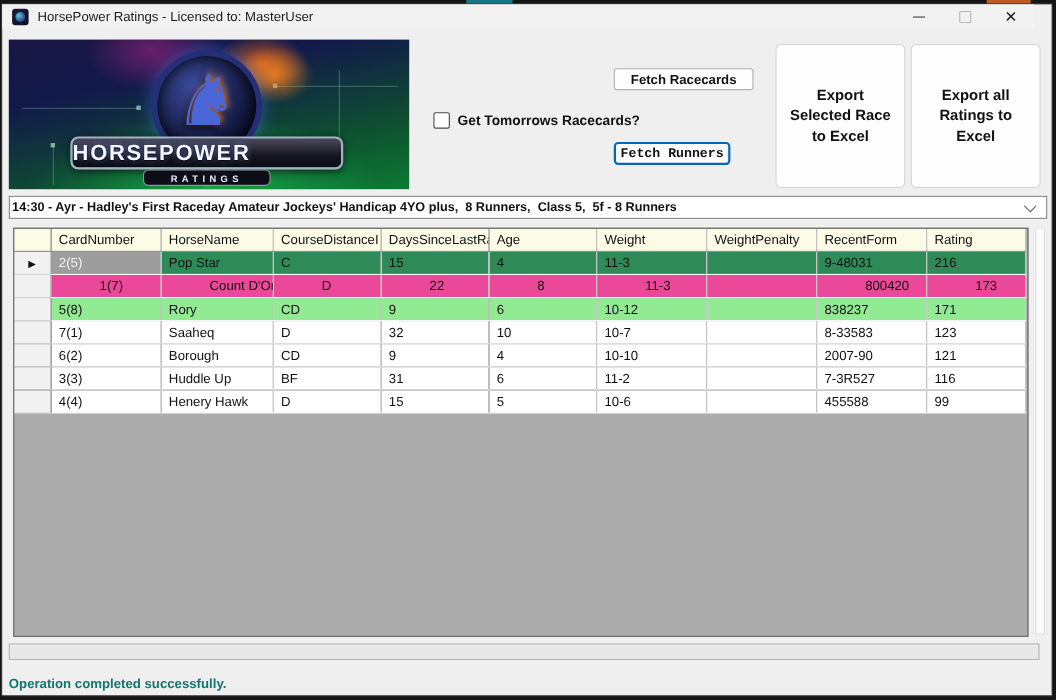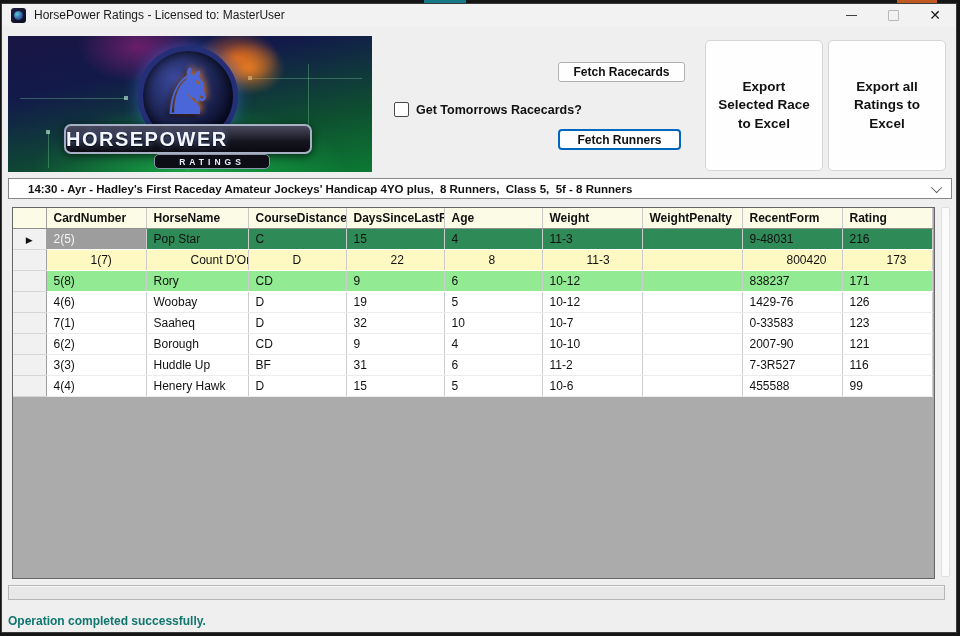--- a/index.html
+++ b/index.html
@@ -6,21 +6,21 @@
   .desktop{position:relative;width:960px;height:636px;background:#151515;overflow:hidden;
            font-family:"Liberation Sans",sans-serif;}
   .sliver{position:absolute;top:0;height:4px;}
   .sliver-teal{left:424px;width:42px;background:#157a86;}
   .sliver-orange{left:897px;width:40px;background:#c05a20;}
 
   .window{position:absolute;left:2px;top:4px;width:954px;height:628px;background:#efefef;
           box-shadow:0 0 0 1px #3a3a3a;}
 
   
-  .titlebar{position:absolute;left:0;top:0;right:0;height:22px;background:#f2f2f2;
+  .titlebar{position:absolute;left:0;top:0;right:16px;height:22px;background:#f2f2f2;
             display:flex;align-items:center;}
   .app-icon{width:15px;height:15px;margin-left:9px;border-radius:3px;flex:0 0 auto;
             background:linear-gradient(135deg,#1d1d3e,#0d0d20);position:relative;}
   .app-icon::after{content:"";position:absolute;inset:3px;border-radius:50%;
             background:radial-gradient(circle at 35% 35%,#58c8d8,#2a3a8a 75%);}
   .title-text{margin-left:8px;font-size:12px;color:#1b1b1b;white-space:nowrap;}
   .win-controls{margin-left:auto;display:flex;height:100%;}
   .win-btn{width:42px;display:flex;align-items:center;justify-content:center;color:#333;font-size:13px;}
   .min-glyph{display:block;width:11px;height:0;border-top:1.4px solid #404040;}
   .max-glyph{display:block;width:9px;height:9px;border:1px solid #b9b9b9;border-radius:1px;}
@@ -52,60 +52,60 @@
   .beam{position:absolute;left:177px;top:118px;width:5px;height:18px;
       background:linear-gradient(180deg,rgba(120,255,170,.9),rgba(120,255,170,0));filter:blur(1px);}
   .banner{position:absolute;left:56px;top:88px;width:248px;height:30px;border-radius:7px;
       background:linear-gradient(180deg,#4a4a5e,#15151f 60%,#0b0b13);
       border:2px solid #a8b0c4;box-sizing:border-box;box-shadow:0 2px 8px rgba(0,0,0,.65);
       display:flex;align-items:center;}
   .banner span{font-size:20px;font-weight:bold;letter-spacing:1.5px;color:#f4f6ff;
       text-shadow:0 1px 2px #000,0 0 6px rgba(130,170,255,.6);}
   .subbanner{position:absolute;left:122px;top:118px;width:116px;height:15px;border-radius:5px;
       background:#0d0d16;border:1.5px solid #8a93a8;box-sizing:border-box;
-      display:flex;align-items:center;justify-content:center;margin-left:24px;}
+      display:flex;align-items:center;justify-content:center;}
   .subbanner span{font-size:8.5px;font-weight:bold;letter-spacing:4px;color:#e8ecff;}
 
   
   .chk{position:absolute;left:392px;top:98px;display:flex;align-items:center;gap:7px;}
   .chk-box{width:13px;height:13px;background:#fff;border:1px solid #494949;border-radius:2px;}
   .chk-label{font-size:12.5px;font-weight:bold;color:#111;}
 
   .btn{display:flex;align-items:center;justify-content:center;background:#fefefe;
        font-weight:bold;color:#111;box-sizing:border-box;cursor:default;}
   .btn-fetch-racecards{position:absolute;left:556px;top:58px;width:127px;height:20px;
        border:1px solid #b0b0b0;border-radius:3px;font-size:12px;}
-  .btn-fetch-runners{position:absolute;left:556px;top:125px;width:123px;height:21px;
-       border:2px solid #0067c0;border-radius:4px;font-size:12px;}
+  .btn-fetch-runners{position:absolute;left:556px;top:125px;width:106px;height:21px;
+       border:2px solid #0067c0;border-radius:4px;font-size:12px;font-family:Liberation Mono, monospace;}
   .btn-export{position:absolute;top:36px;width:118px;height:131px;border:1px solid #d6d6d6;
        border-radius:5px;font-size:13.5px;text-align:center;padding:0 9px;line-height:1.35;}
   .btn-export-selected{left:703px;}
   .btn-export-all{left:826px;}
 
   .race-select{position:absolute;left:6px;top:174px;width:944px;height:21px;background:#fff;
-       border:1px solid #878787;box-sizing:border-box;display:flex;align-items:center;padding-left:19px;}
+       border:1px solid #878787;box-sizing:border-box;display:flex;align-items:center;padding-left:2px;}
   .race-text{font-size:11.5px;font-weight:bold;color:#111;white-space:pre;overflow:hidden;}
   .chev{margin-left:auto;margin-right:9px;width:7px;height:7px;flex:0 0 auto;
        border-left:1.6px solid #606060;border-bottom:1.6px solid #606060;
        transform:rotate(-45deg) translateY(-2px);}
 
   
   .grid{position:absolute;left:10px;top:203px;width:921px;height:370px;background:#ababab;
         border:1px solid #666;box-sizing:content-box;overflow:hidden;}
   .grid table{border-collapse:collapse;table-layout:fixed;width:919px;}
   .grid th,.grid td{height:20px;padding:0 2px 0 7px;font-size:12px;overflow:hidden;
         white-space:nowrap;text-align:left;color:#111;}
-  .grid th{background:#fbfbe6;font-weight:bold;border-right:1px solid #c9c9c9;
+  .grid th{background:#fbfbe6;font-weight:normal;border-right:1px solid #c9c9c9;
         border-bottom:1px solid #8f8f8f;}
   .grid th.selector-head{border-right:1px solid #9f9f9f;padding:0;}
   .grid td.selector{background:#f1f1f1;border-right:1px solid #9f9f9f;
         border-bottom:1px solid #d6d6d6;padding:0;text-align:center;}
   .grid td.c{background:#fff;border-right:1px solid #cdcdcd;border-bottom:1px solid #ececec;}
   tr.tone-dark  td.c{background:#2e8b57;border-bottom-color:#fff;}
-  tr.tone-dark2 td.c{background:#fef9c3;border-bottom-color:#fff;padding-left:44px;}
+  tr.tone-dark2 td.c{background:#ec4899;border-bottom-color:#fff;padding-left:44px;}
   tr.tone-light td.c{background:#92eb92;border-bottom-color:#fff;}
   .grid tr td.c.current-cell{background:#9d9d9d;color:#f4f4f4;}
   .arrow{font-size:9px;color:#111;}
 
   .grid-scroll{position:absolute;left:939px;top:203px;width:9px;height:370px;background:#fbfbfb;
         border:1px solid #e0e0e0;border-radius:2px;box-sizing:border-box;}
 
   .progress{position:absolute;left:6px;top:581px;width:937px;height:15px;background:#e8e8e8;
         border:1px solid #b6b6b6;box-sizing:border-box;box-shadow:inset 0 1px 0 #f6f6f6;}
   .status{position:absolute;left:6px;top:610px;font-size:12px;font-weight:bold;color:#0f766e;}
@@ -232,40 +232,28 @@
               <td class="c">CD</td>
               <td class="c">9</td>
               <td class="c">6</td>
               <td class="c">10-12</td>
               <td class="c"></td>
               <td class="c">838237</td>
               <td class="c">171</td>
             </tr>
             <tr class="tone-none">
               <td class="selector"></td>
-              <td class="c">4(6)</td>
-              <td class="c">Woobay</td>
-              <td class="c">D</td>
-              <td class="c">19</td>
-              <td class="c">5</td>
-              <td class="c">10-12</td>
-              <td class="c"></td>
-              <td class="c">1429-76</td>
-              <td class="c">126</td>
-            </tr>
-            <tr class="tone-none">
-              <td class="selector"></td>
               <td class="c">7(1)</td>
               <td class="c">Saaheq</td>
               <td class="c">D</td>
               <td class="c">32</td>
               <td class="c">10</td>
               <td class="c">10-7</td>
               <td class="c"></td>
-              <td class="c">0-33583</td>
+              <td class="c">8-33583</td>
               <td class="c">123</td>
             </tr>
             <tr class="tone-none">
               <td class="selector"></td>
               <td class="c">6(2)</td>
               <td class="c">Borough</td>
               <td class="c">CD</td>
               <td class="c">9</td>
               <td class="c">4</td>
               <td class="c">10-10</td>

